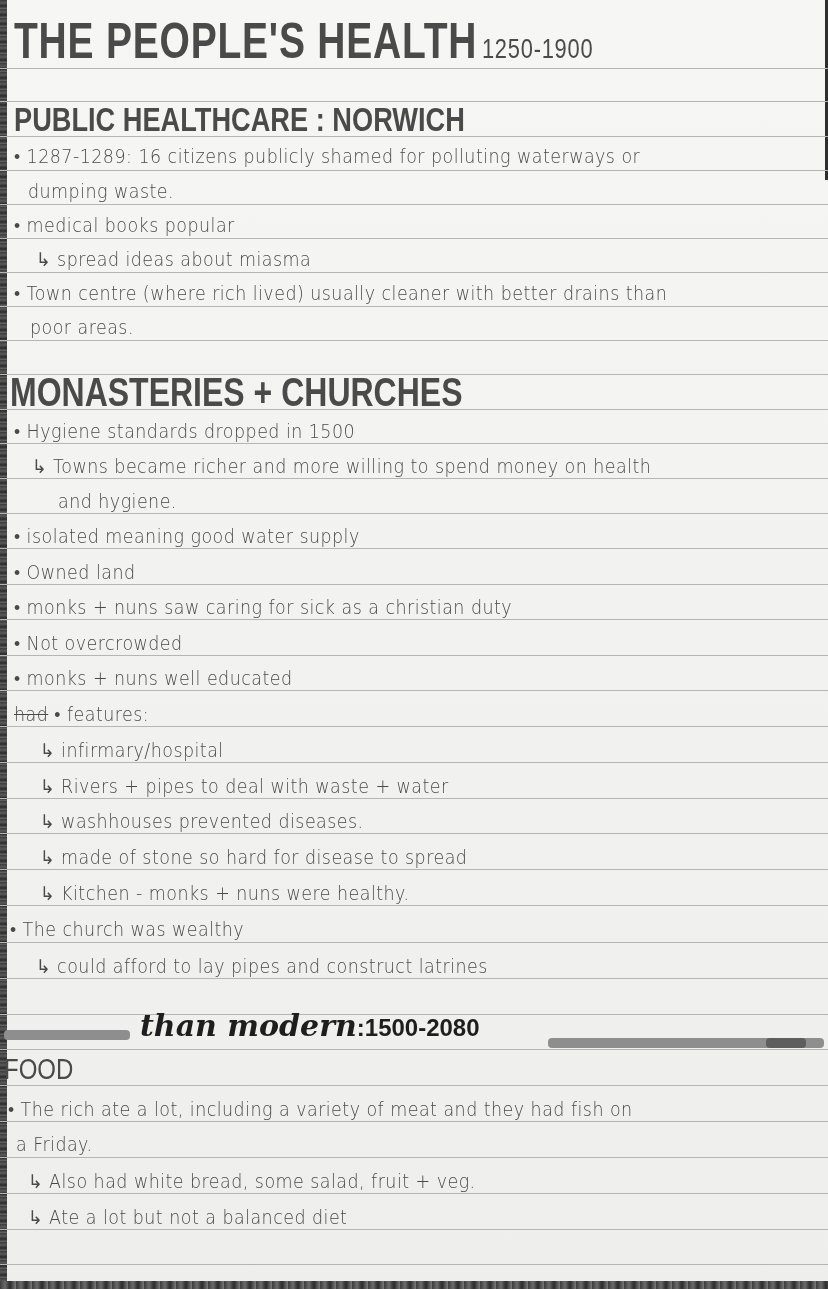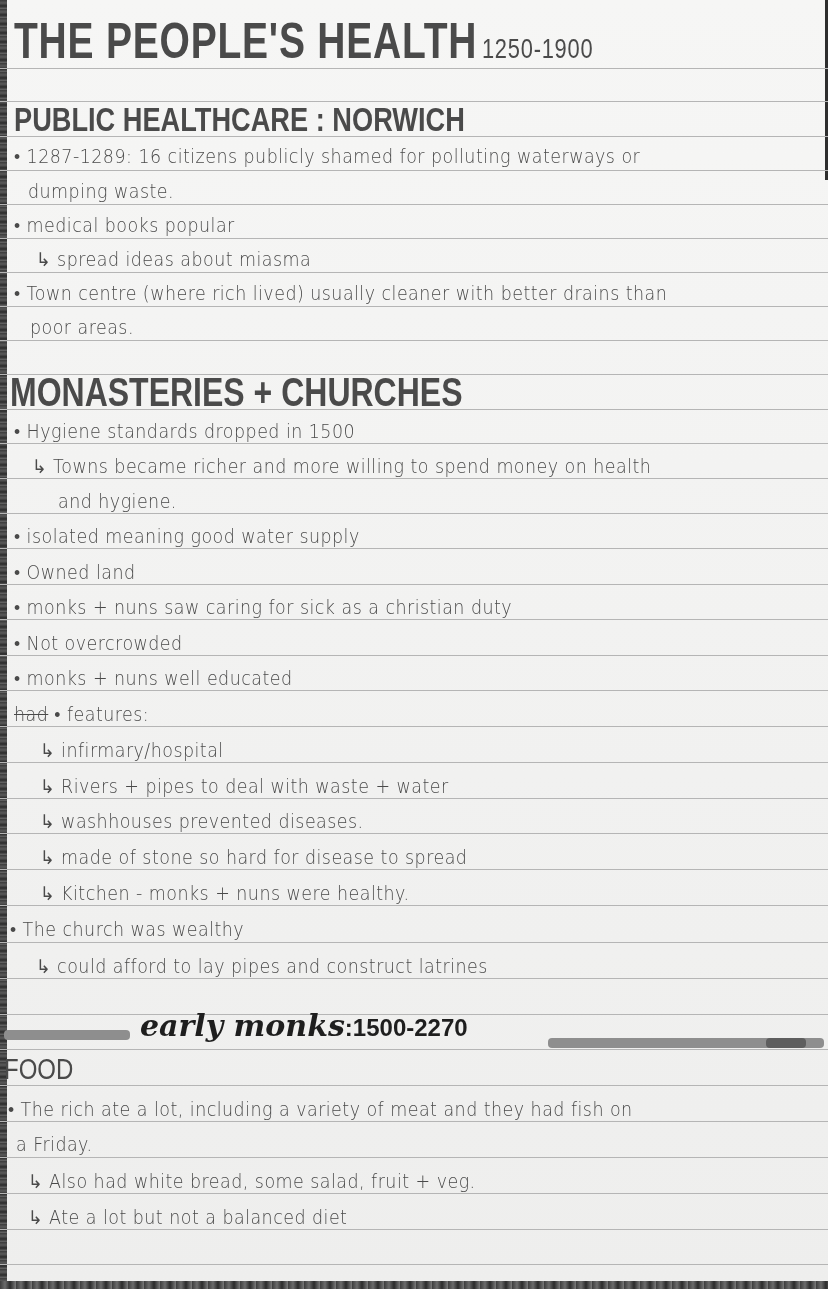--- a/index.html
+++ b/index.html
@@ -135,21 +135,21 @@
   <div class="line body-text" style="left:40px; top:739px;">↳ infirmary/hospital</div>
   <div class="line body-text" style="left:40px; top:775px;">↳ Rivers + pipes to deal with waste + water</div>
   <div class="line body-text" style="left:40px; top:810px;">↳ washhouses prevented diseases.</div>
   <div class="line body-text" style="left:40px; top:846px;">↳ made of stone so hard for disease to spread</div>
   <div class="line body-text" style="left:40px; top:882px;">↳ Kitchen - monks + nuns were healthy.</div>
   <div class="line body-text" style="left:10px; top:918px;">• The church was wealthy</div>
   <div class="line body-text" style="left:36px; top:955px;">↳ could afford to lay pipes and construct latrines</div>
 
   <div class="era-bar" style="left:4px; top:1030px; width:126px;"></div>
   <div class="era-title">
-    <span>early monks</span><span class="years">:1500-2270</span>
+    <span>than modern</span><span class="years">:1500-2080</span>
   </div>
   <div class="era-bar" style="left:548px; top:1038px; width:276px;"></div>
   <div class="era-bar dark" style="left:766px; top:1038px; width:40px;"></div>
 
   <div class="h2" style="left:4px; top:1052px; font-size:30px; font-weight:400;">FOOD</div>
   <div class="line body-text" style="left:8px; top:1098px;">• The rich ate a lot, including a variety of meat and they had fish on</div>
   <div class="line body-text" style="left:16px; top:1133px;">a Friday.</div>
   <div class="line body-text" style="left:28px; top:1170px;">↳ Also had white bread, some salad, fruit + veg.</div>
   <div class="line body-text" style="left:28px; top:1206px;">↳ Ate a lot but not a balanced diet</div>
 

